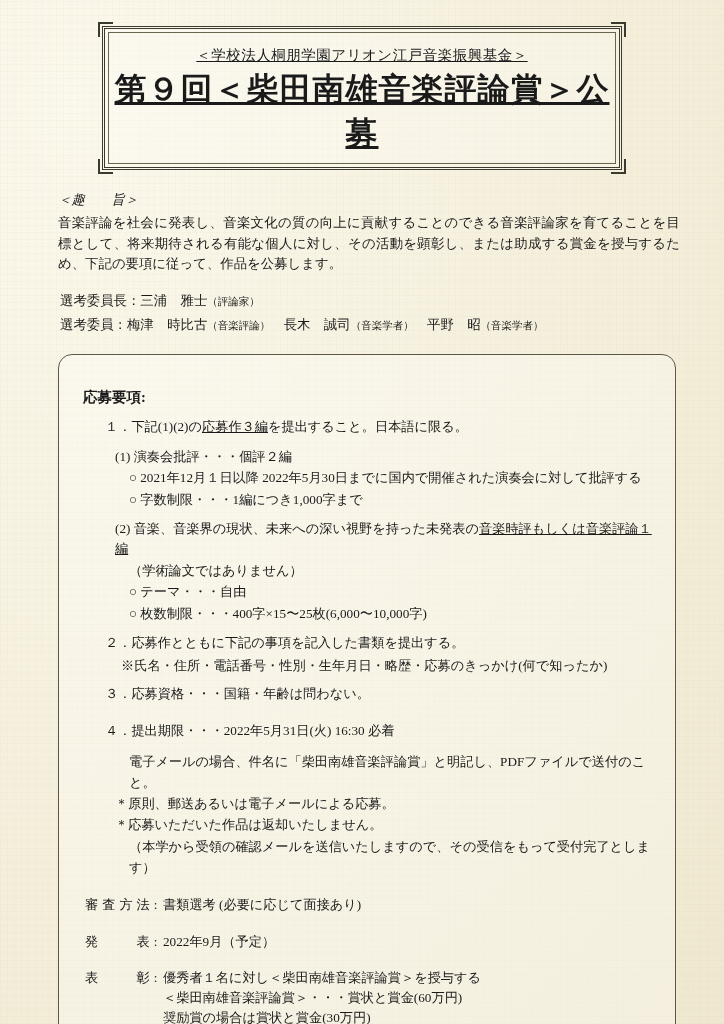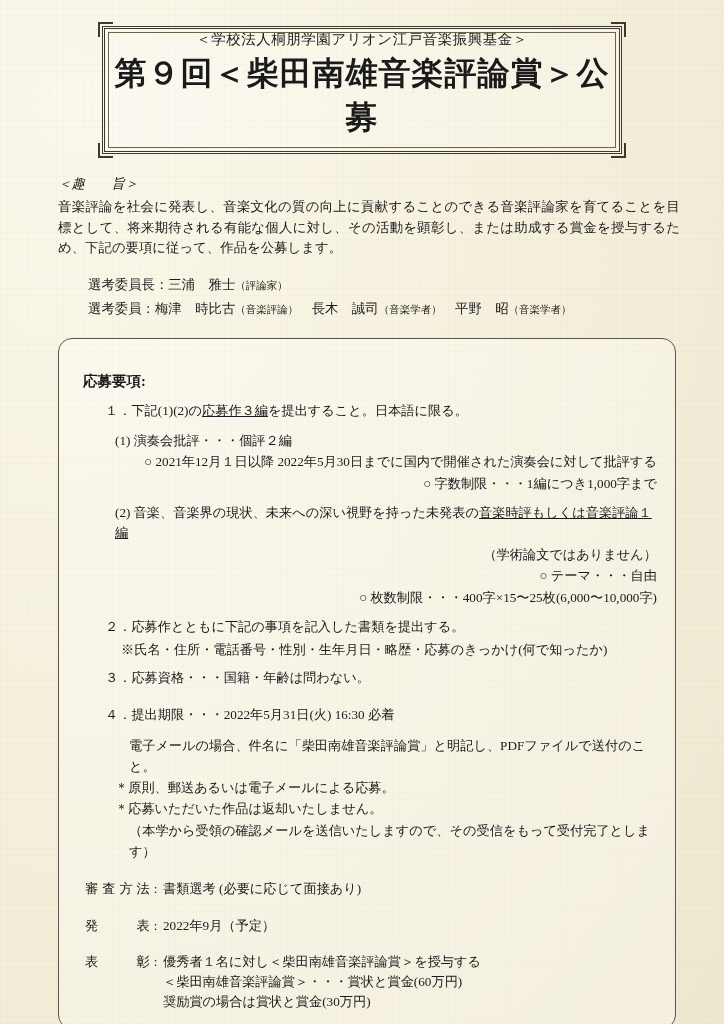--- a/index.html
+++ b/index.html
@@ -33,23 +33,24 @@
     position: absolute;
     inset: 0;
     padding: 0 16px;
     box-sizing: border-box;
   }
 
   
   .title-frame {
     margin: 26px 86px 0 86px;
     border: 3px double #3a3a2e;
-    padding: 1px 6px 11px 6px;
+    padding: 17px 6px 11px 6px;
     position: relative;
     background: rgba(255,255,255,0.25);
+    text-decoration: underline;
   }
   .title-frame:before {
     content: "";
     position: absolute;
     inset: 3px;
     border: 1px solid #6b6550;
     pointer-events: none;
   }
   .title-sub {
     text-align: center;
@@ -77,21 +78,21 @@
   
   .intro {
     margin: 20px 28px 0 42px;
     font-size: 13.4px;
     line-height: 1.55;
   }
   .intro-head { margin-bottom: 2px; font-style: italic; }
   .intro-body { text-align: justify; }
 
   .judges {
-    margin: 14px 28px 0 72px;
+    margin: 14px 28px 0 44px;
     font-size: 13.4px;
     line-height: 1.75;
   }
   .judges .small { font-size: 10.5px; }
   .judges .indent { padding-left: 58px; }
 
   
   .req-box {
     margin: 18px 32px 0 42px;
     border: 1px solid #5c5646;
@@ -101,21 +102,21 @@
     font-size: 13.2px;
     line-height: 1.5;
   }
   .req-title {
     font-weight: bold;
     font-size: 14.5px;
     margin: 2px 0 8px 6px;
   }
   .lvl1 { margin: 0 0 3px 28px; }
   .lvl2 { margin: 0 0 2px 38px; }
-  .lvl3 { margin: 0 0 2px 52px; text-align: right; }
+  .lvl3 { margin: 0 0 2px 52px; }
   .u { text-decoration: underline; }
   .gap { height: 7px; }
   .note { margin: 0 0 2px 44px; }
   .notes-block { margin: 10px 0 0 38px; line-height: 1.6; }
 
   .kv {
     display: flex;
     margin: 17px 0 0 8px;
   }
   .kv .k {

